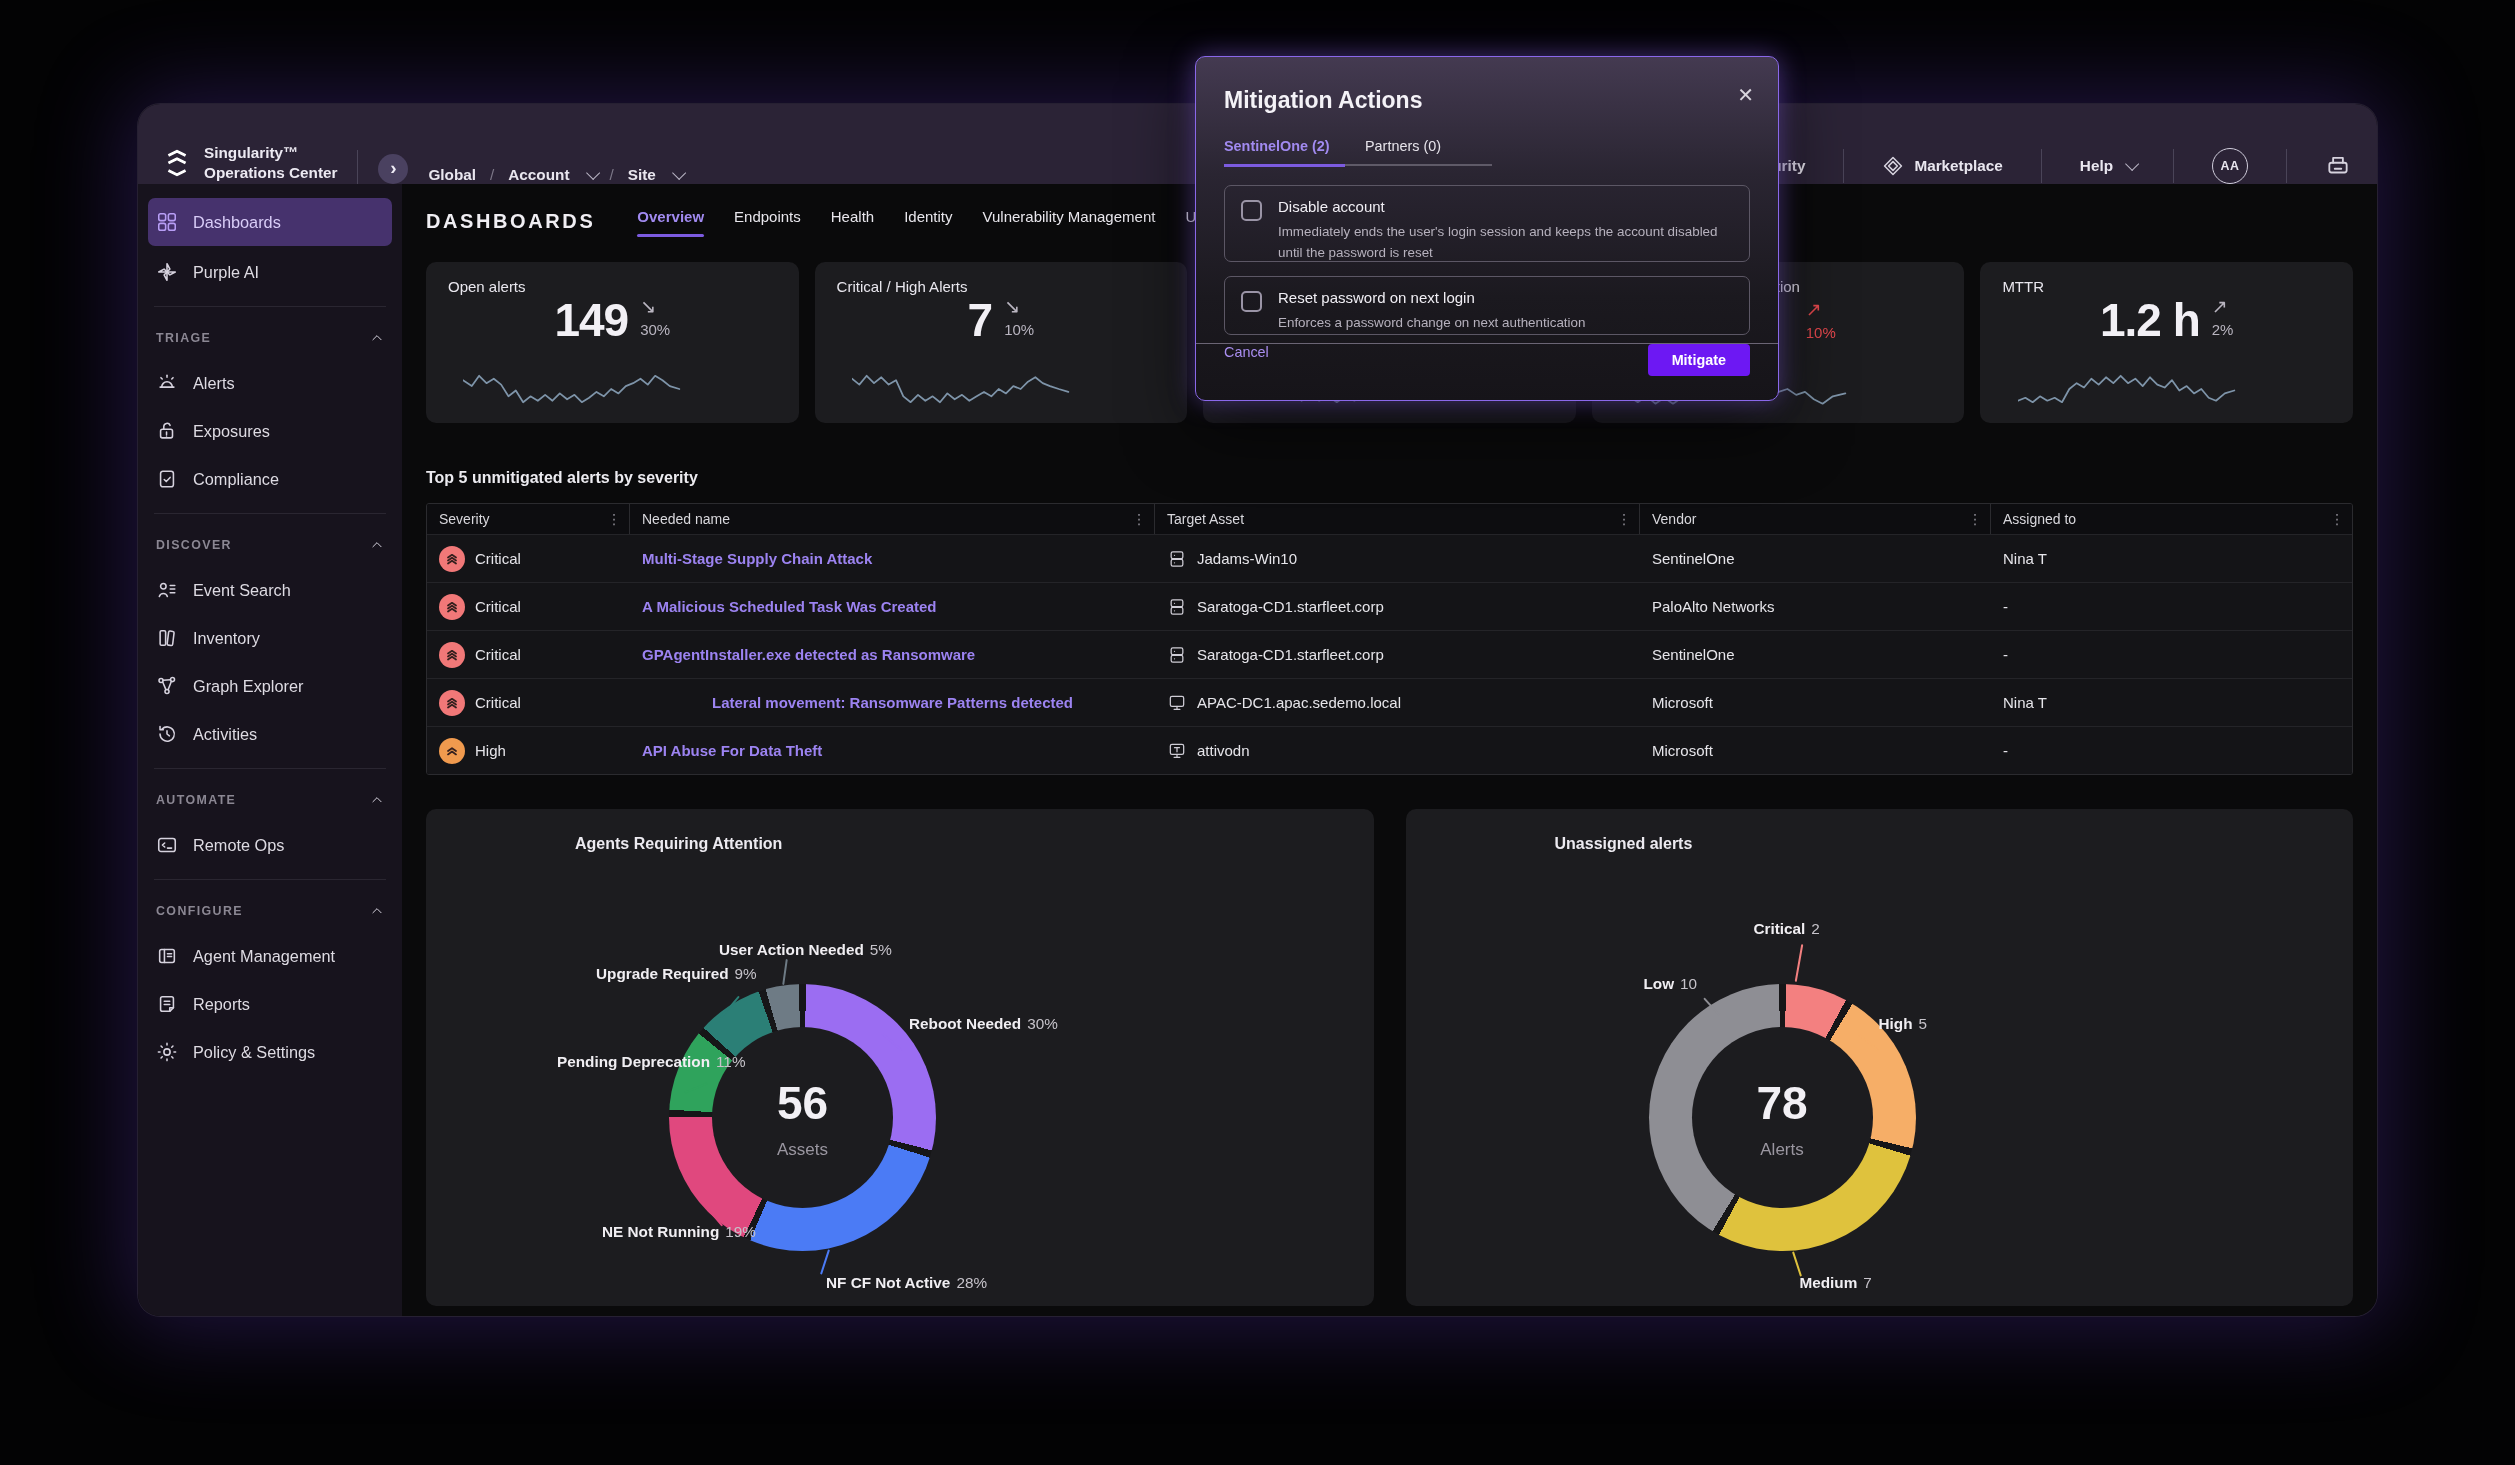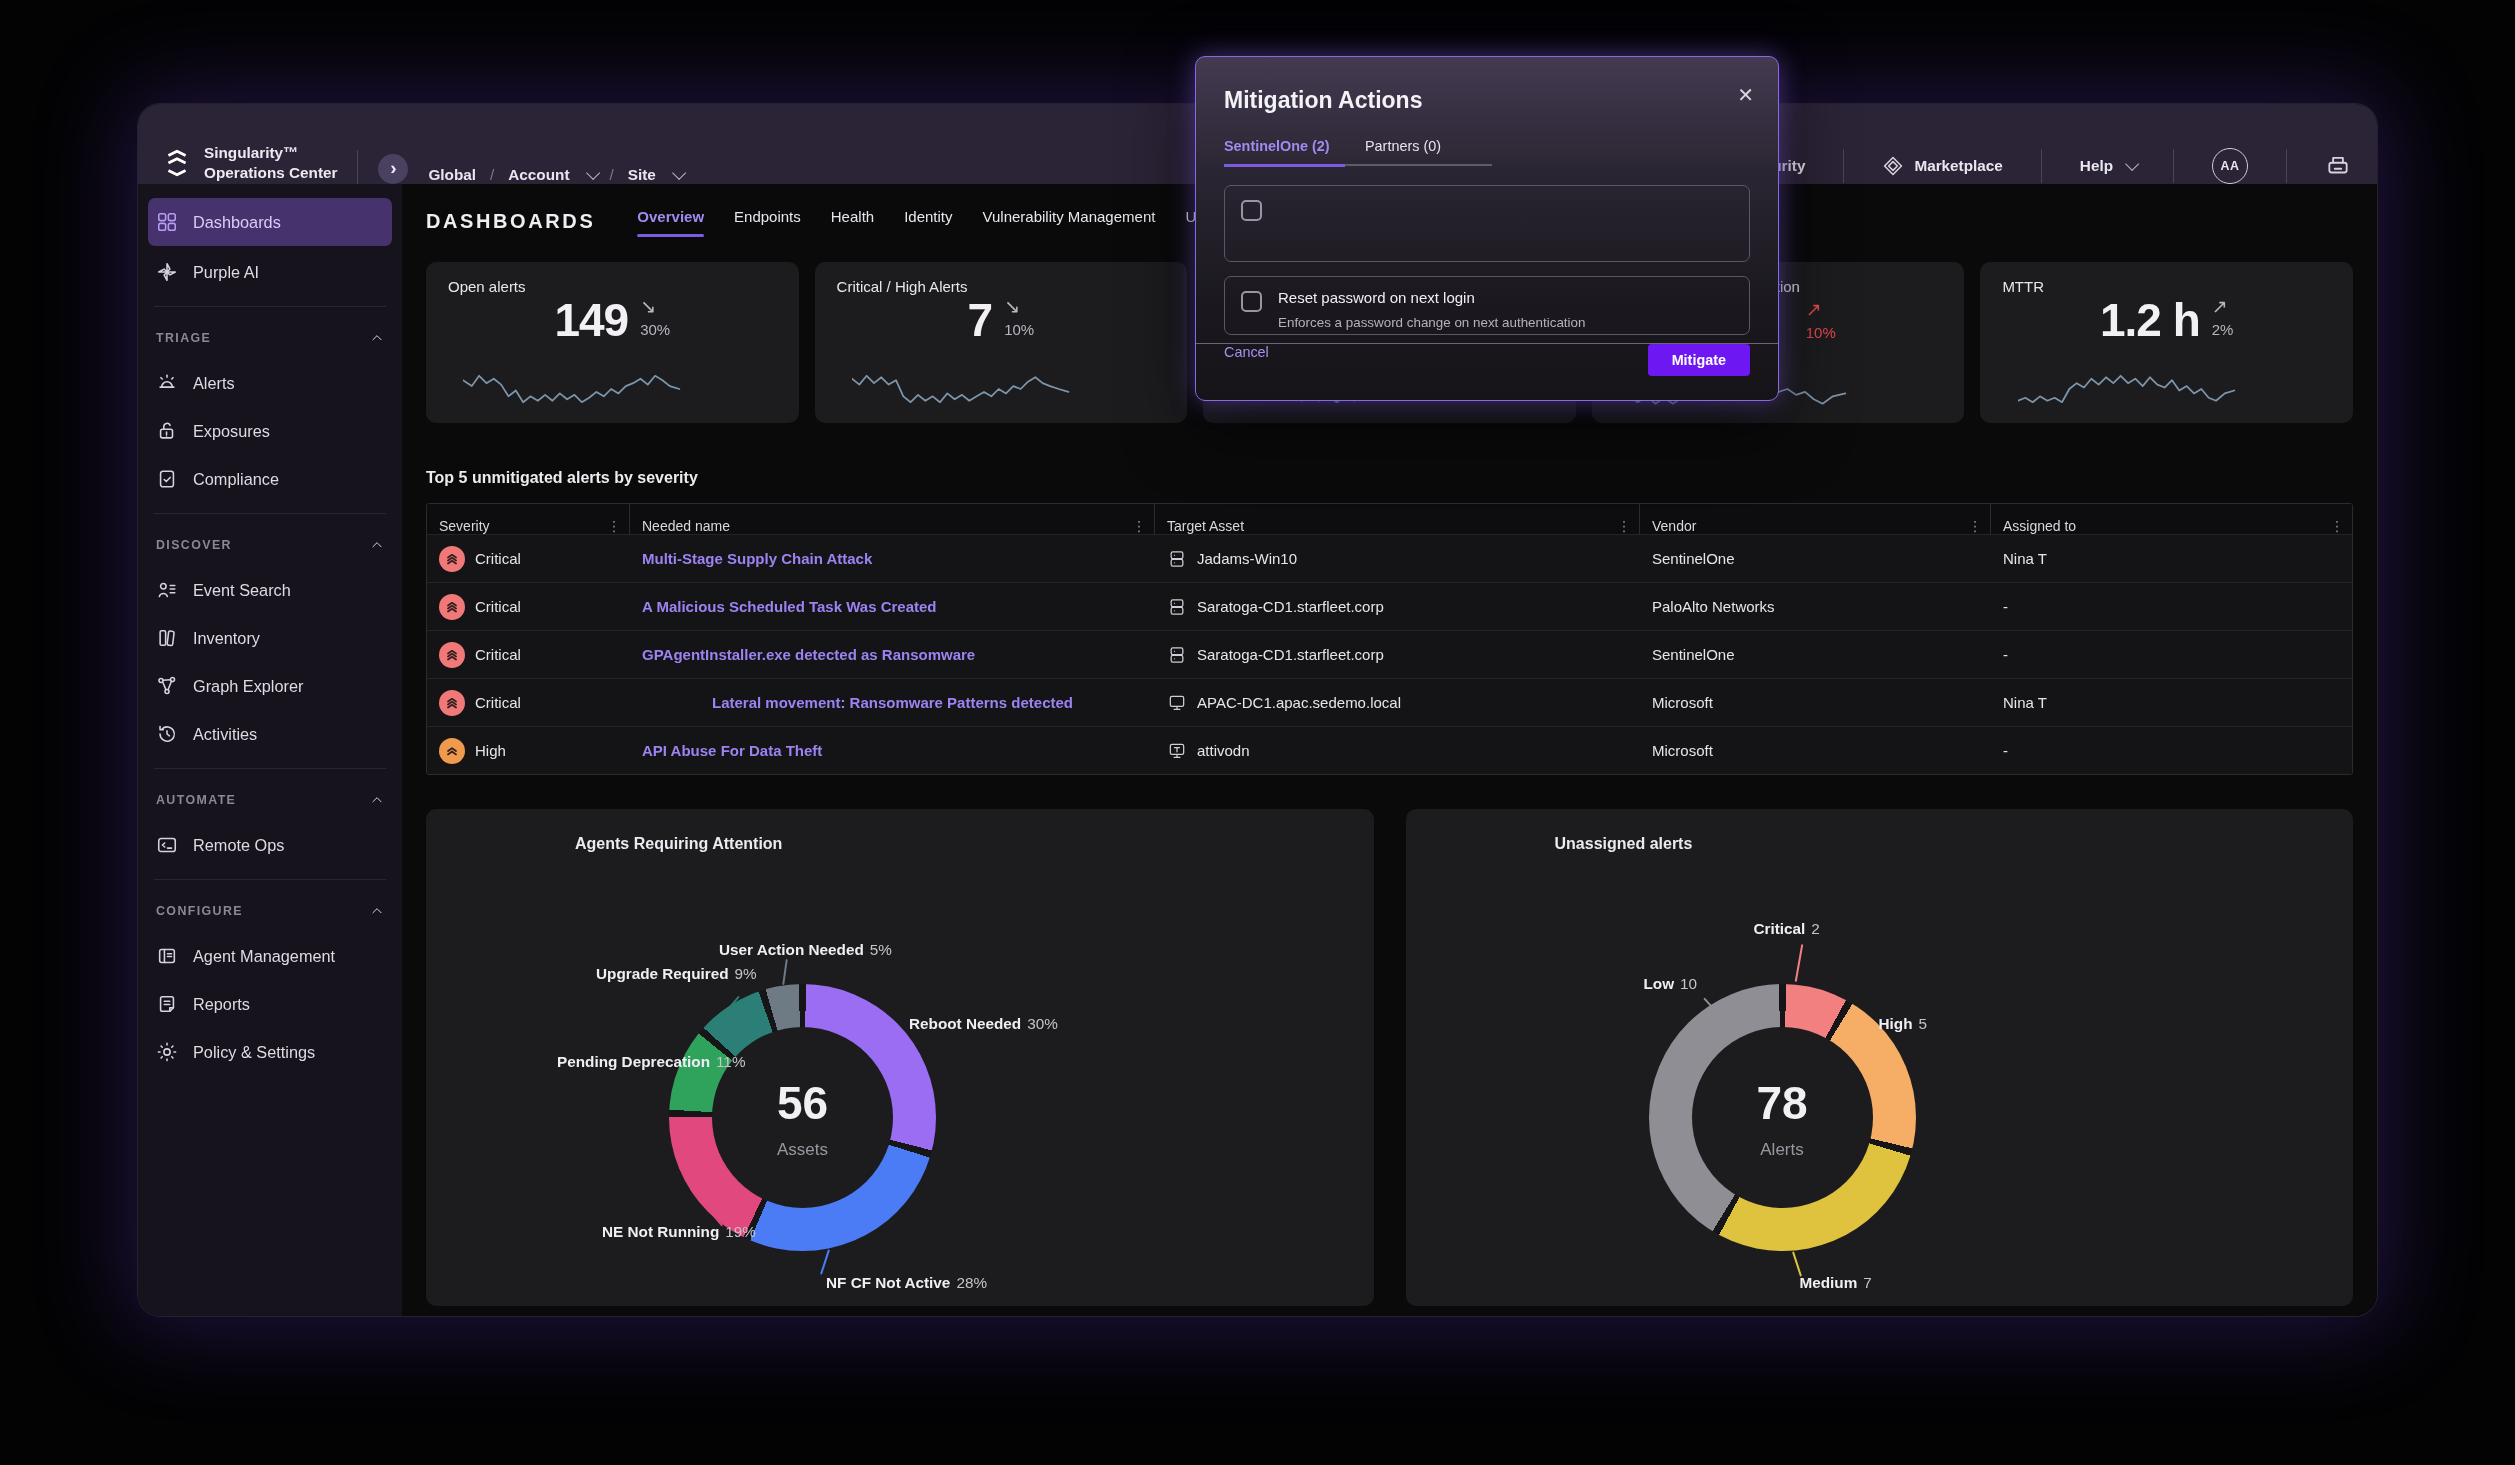--- a/index.html
+++ b/index.html
@@ -72,21 +72,21 @@
   .spark polyline{fill:none;stroke:var(--spark);stroke-width:2.4;stroke-linejoin:round;stroke-linecap:round}
   
   .kpi .frag-title{position:absolute;left:184px;top:16px;font-size:15px;color:#e9e7ee}
   .kpi .frag-val{position:absolute;left:147px;top:36px;font-size:46px;font-weight:700;color:#f2f0f5;line-height:1}
   .kpi .frag-delta{position:absolute;left:202px;top:38px}
   
   .tbl-title{margin-top:46px;font-size:16px;font-weight:600;color:#ecebf0}
   .tbl{margin-top:16px;border:1px solid var(--tbl-border);border-radius:3px;overflow:hidden}
   .trow{display:grid;grid-template-columns:203px 525px 485px 351px 1fr;align-items:center}
   .thead{background:#0d0d10;height:30px;font-size:14px;color:#d9d8dd}
-  .th{position:relative;height:100%;display:flex;align-items:flex-end;padding:0 12px;border-right:1px solid var(--tbl-border)}
+  .th{position:relative;height:100%;display:flex;align-items:center;padding:0 12px;border-right:1px solid var(--tbl-border)}
   .th:last-child{border-right:none}
   .th .dots{position:absolute;right:8px;color:#8f8d96;font-size:14px;letter-spacing:0;cursor:pointer}
   .tr{height:48px;border-top:1px solid var(--row-border);background:#141417;font-size:15px;color:#e6e5ea;cursor:pointer}
   .td{padding:0 12px;display:flex;align-items:center;gap:10px;overflow:hidden;white-space:nowrap}
   .td.center{justify-content:center}
   .alert-link{color:var(--link);font-weight:600;cursor:pointer}
   .sev-badge{width:26px;height:26px;border-radius:50%;display:flex;align-items:center;justify-content:center;flex:0 0 auto}
   .sev-badge.critical{background:#f17878}
   .sev-badge.high{background:#f09a4e}
   .sev-badge svg{stroke:#35201e;stroke-width:1.8;fill:none;stroke-linecap:round;stroke-linejoin:round}
@@ -621,20 +621,24 @@
 
 <div class="modal">
   <div class="m-title">Mitigation Actions</div>
   <div class="m-close">✕</div>
   <div class="m-tabs">
     <div class="m-tab active">SentinelOne (2)</div>
     <div class="m-tab idle">Partners (0)</div>
   </div>
   <div class="m-box first">
     <span class="cb"></span>
+    <div>
+      <div class="m-opt-label">Disable account</div>
+      <div class="m-opt-desc">Immediately ends the user's login session and keeps the account disabled until the password is reset</div>
+    </div>
   </div>
   <div class="m-box second">
     <span class="cb"></span>
     <div>
       <div class="m-opt-label">Reset password on next login</div>
       <div class="m-opt-desc">Enforces a password change on next authentication</div>
     </div>
   </div>
   <div class="m-footer">
     <span class="m-cancel">Cancel</span>

